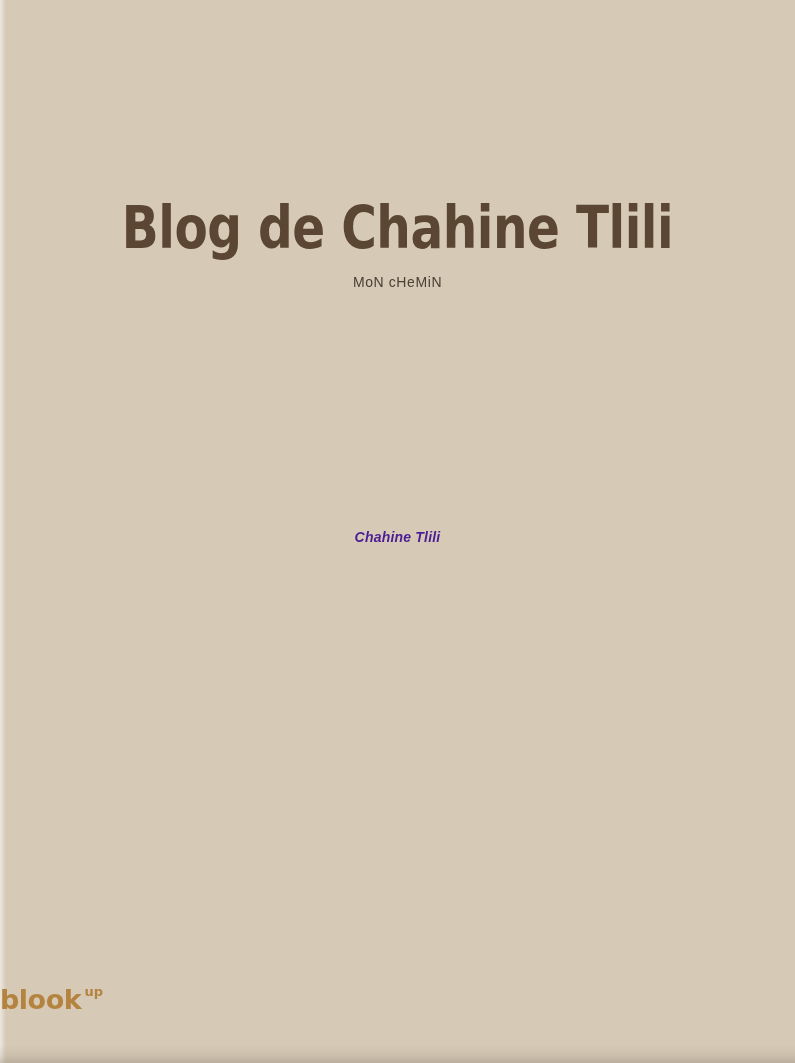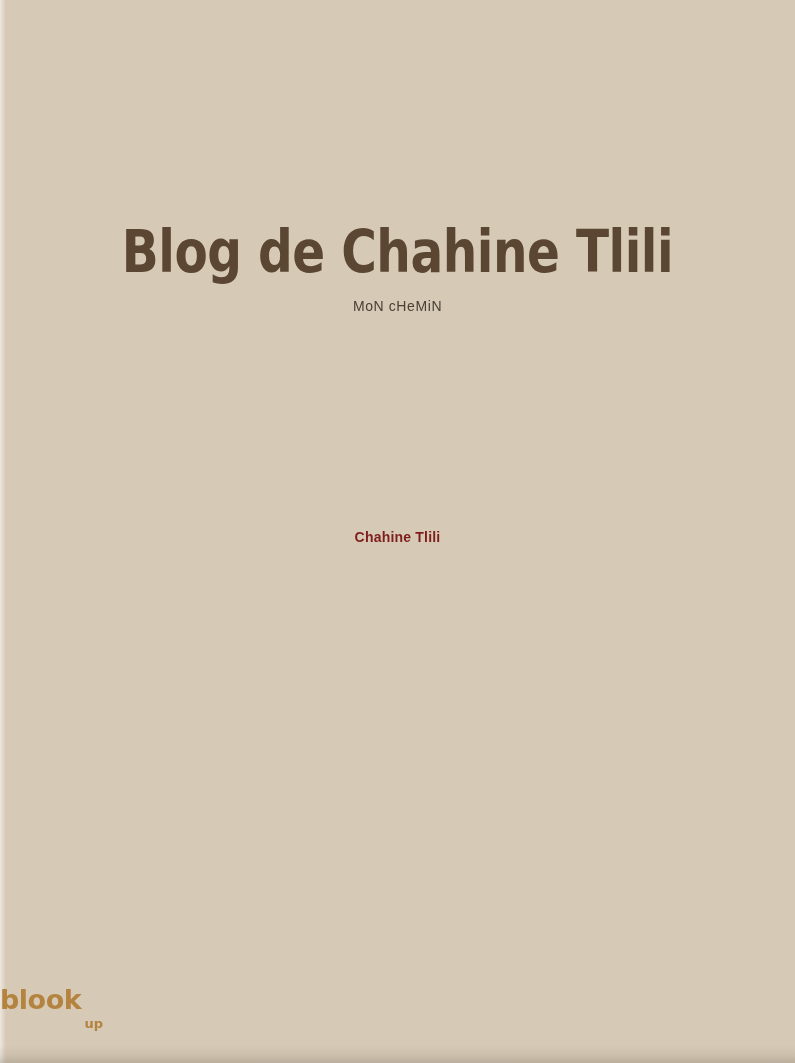--- a/index.html
+++ b/index.html
@@ -36,21 +36,21 @@
     left: 0;
     bottom: 0;
     width: 795px;
     height: 18px;
     background: linear-gradient(to bottom, rgba(0,0,0,0) 0%, rgba(120,108,92,0.10) 55%, rgba(90,80,66,0.22) 100%);
     pointer-events: none;
   }
 
   .title-block {
     position: absolute;
-    top: 220px;
+    top: 196px;
     left: 0;
     width: 795px;
     text-align: center;
   }
   .book-title {
     font-family: "DejaVu Sans Condensed", "Liberation Sans Narrow", "Liberation Sans", sans-serif;
     font-weight: bold;
     font-size: 58px;
     line-height: 64px;
     letter-spacing: -0.5px;
@@ -72,22 +72,23 @@
     top: 529px;
     left: 0;
     width: 795px;
     text-align: center;
   }
   .author-name {
     font-family: "Liberation Sans", sans-serif;
     font-weight: bold;
     font-size: 14px;
     letter-spacing: 0.2px;
-    color: #7f1d1d;
+    color: #4c1d95;
     margin: 0;
+    font-style: italic;
   }
 
   .publisher-block {
     position: absolute;
     bottom: 48px;
     left: 0;
     width: 795px;
     text-align: left;
   }
   .publisher-logo {
@@ -101,21 +102,20 @@
     line-height: 30px;
   }
   .publisher-logo .sup {
     position: absolute;
     top: -8px;
     right: -22px;
     font-size: 13px;
     font-weight: bold;
     color: #b4833f;
     letter-spacing: 0;
-    margin-top: 32px;
   }
 </style>
 </head>
 <body>
 
 <div class="page">
 
   <div class="page-edge-left"></div>
 
   <div class="title-block">

